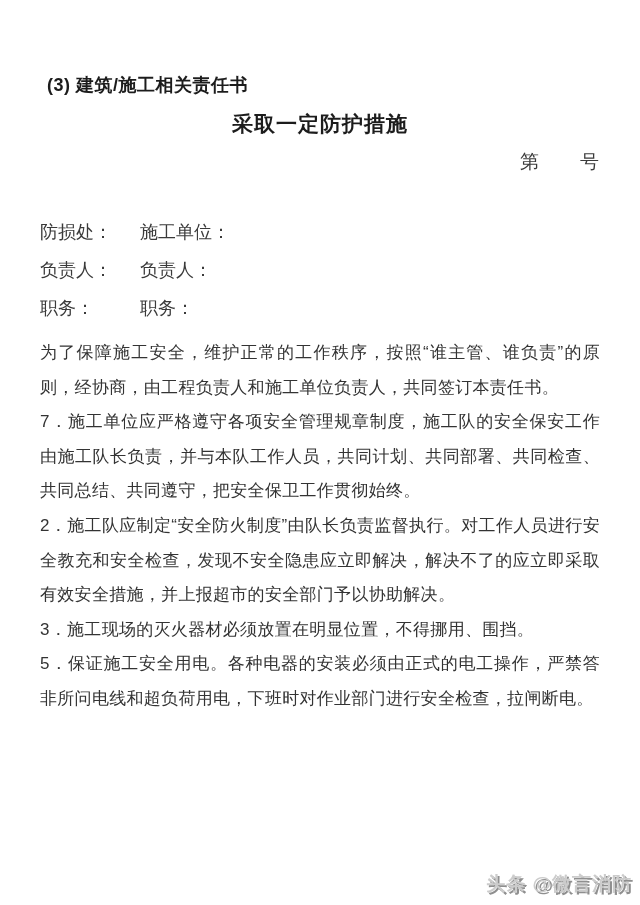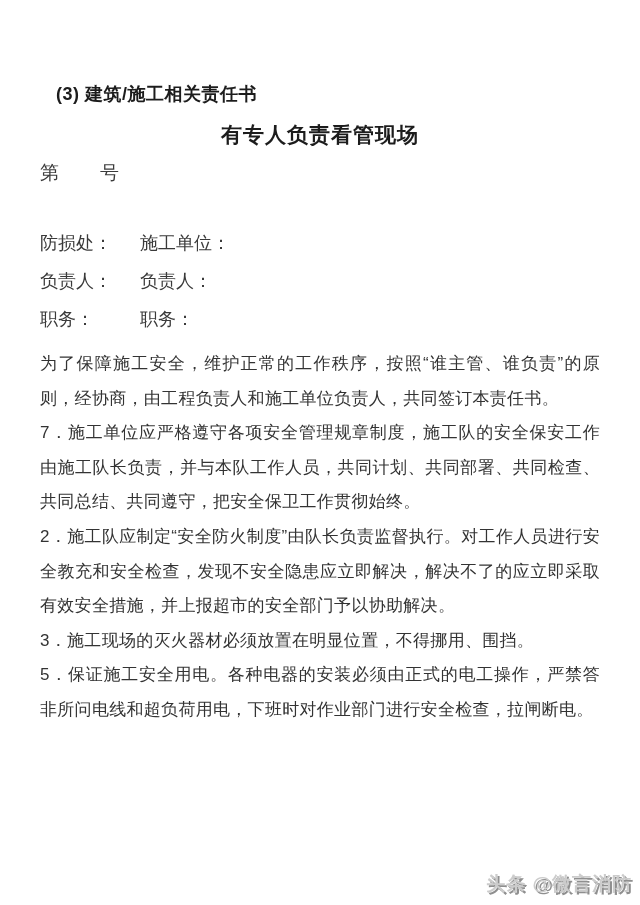--- a/index.html
+++ b/index.html
@@ -13,41 +13,41 @@
     height: 905px;
     margin: 0 auto;
     background: #ffffff;
     overflow: hidden;
     box-sizing: border-box;
     padding: 66px 40px 0 40px;
     font-family: "Liberation Sans", "DejaVu Sans", sans-serif;
     color: #333333;
   }
   .section-heading {
-    margin: 16px;
+    margin: 7px;
     font-size: 18px;
     line-height: 24px;
     font-weight: bold;
     color: #1c1c1c;
     letter-spacing: 0.5px;
   }
   .doc-title {
     margin: 14px 0 0 0;
     font-size: 21px;
     line-height: 26px;
     font-weight: bold;
     text-align: center;
     color: #1c1c1c;
     letter-spacing: 1px;
   }
   .doc-number {
     margin-top: 13px;
     font-size: 19px;
     line-height: 24px;
-    text-align: left;
+    text-align: right;
     color: #3a3a3a;
     letter-spacing: 1px;
   }
   .fields {
     margin-top: 40px;
     font-size: 18px;
     color: #3a3a3a;
   }
   .fields .row {
     display: flex;
@@ -86,21 +86,21 @@
     letter-spacing: 1px;
   }
 </style>
 </head>
 <body>
 
 <div class="page">
 
   <h2 class="section-heading">(3) 建筑/施工相关责任书</h2>
 
-  <h1 class="doc-title">有专人负责看管现场</h1>
+  <h1 class="doc-title">采取一定防护措施</h1>
 
   <div class="doc-number">第　　号</div>
 
   <div class="fields">
     <div class="row">
       <span class="cell-left">防损处：</span>
       <span class="cell-right">施工单位：</span>
     </div>
     <div class="row">
       <span class="cell-left">负责人：</span>

